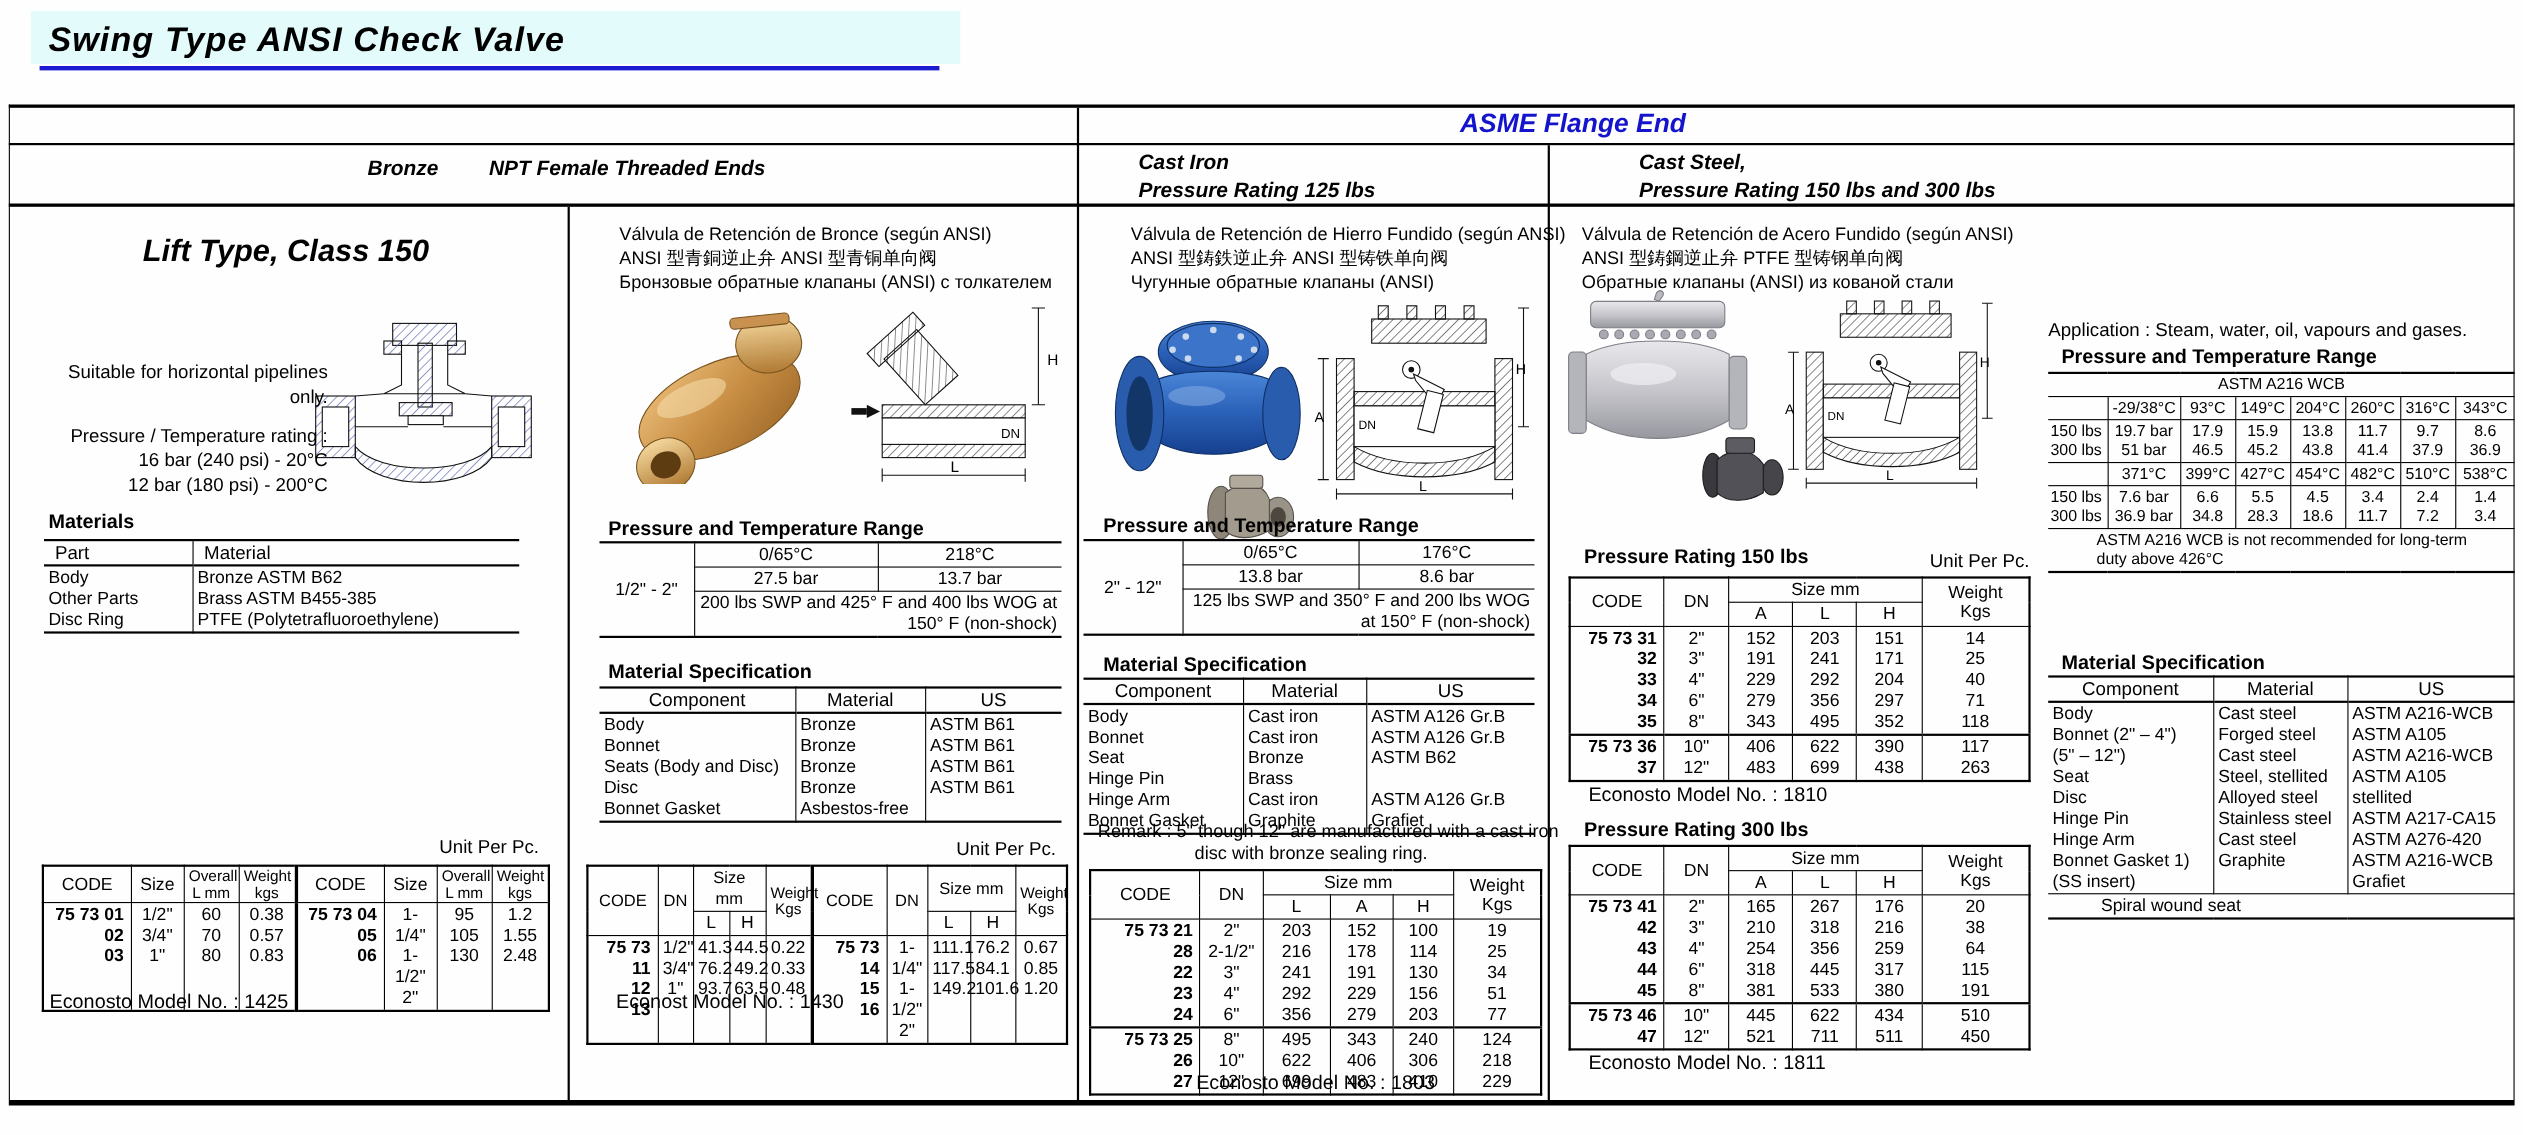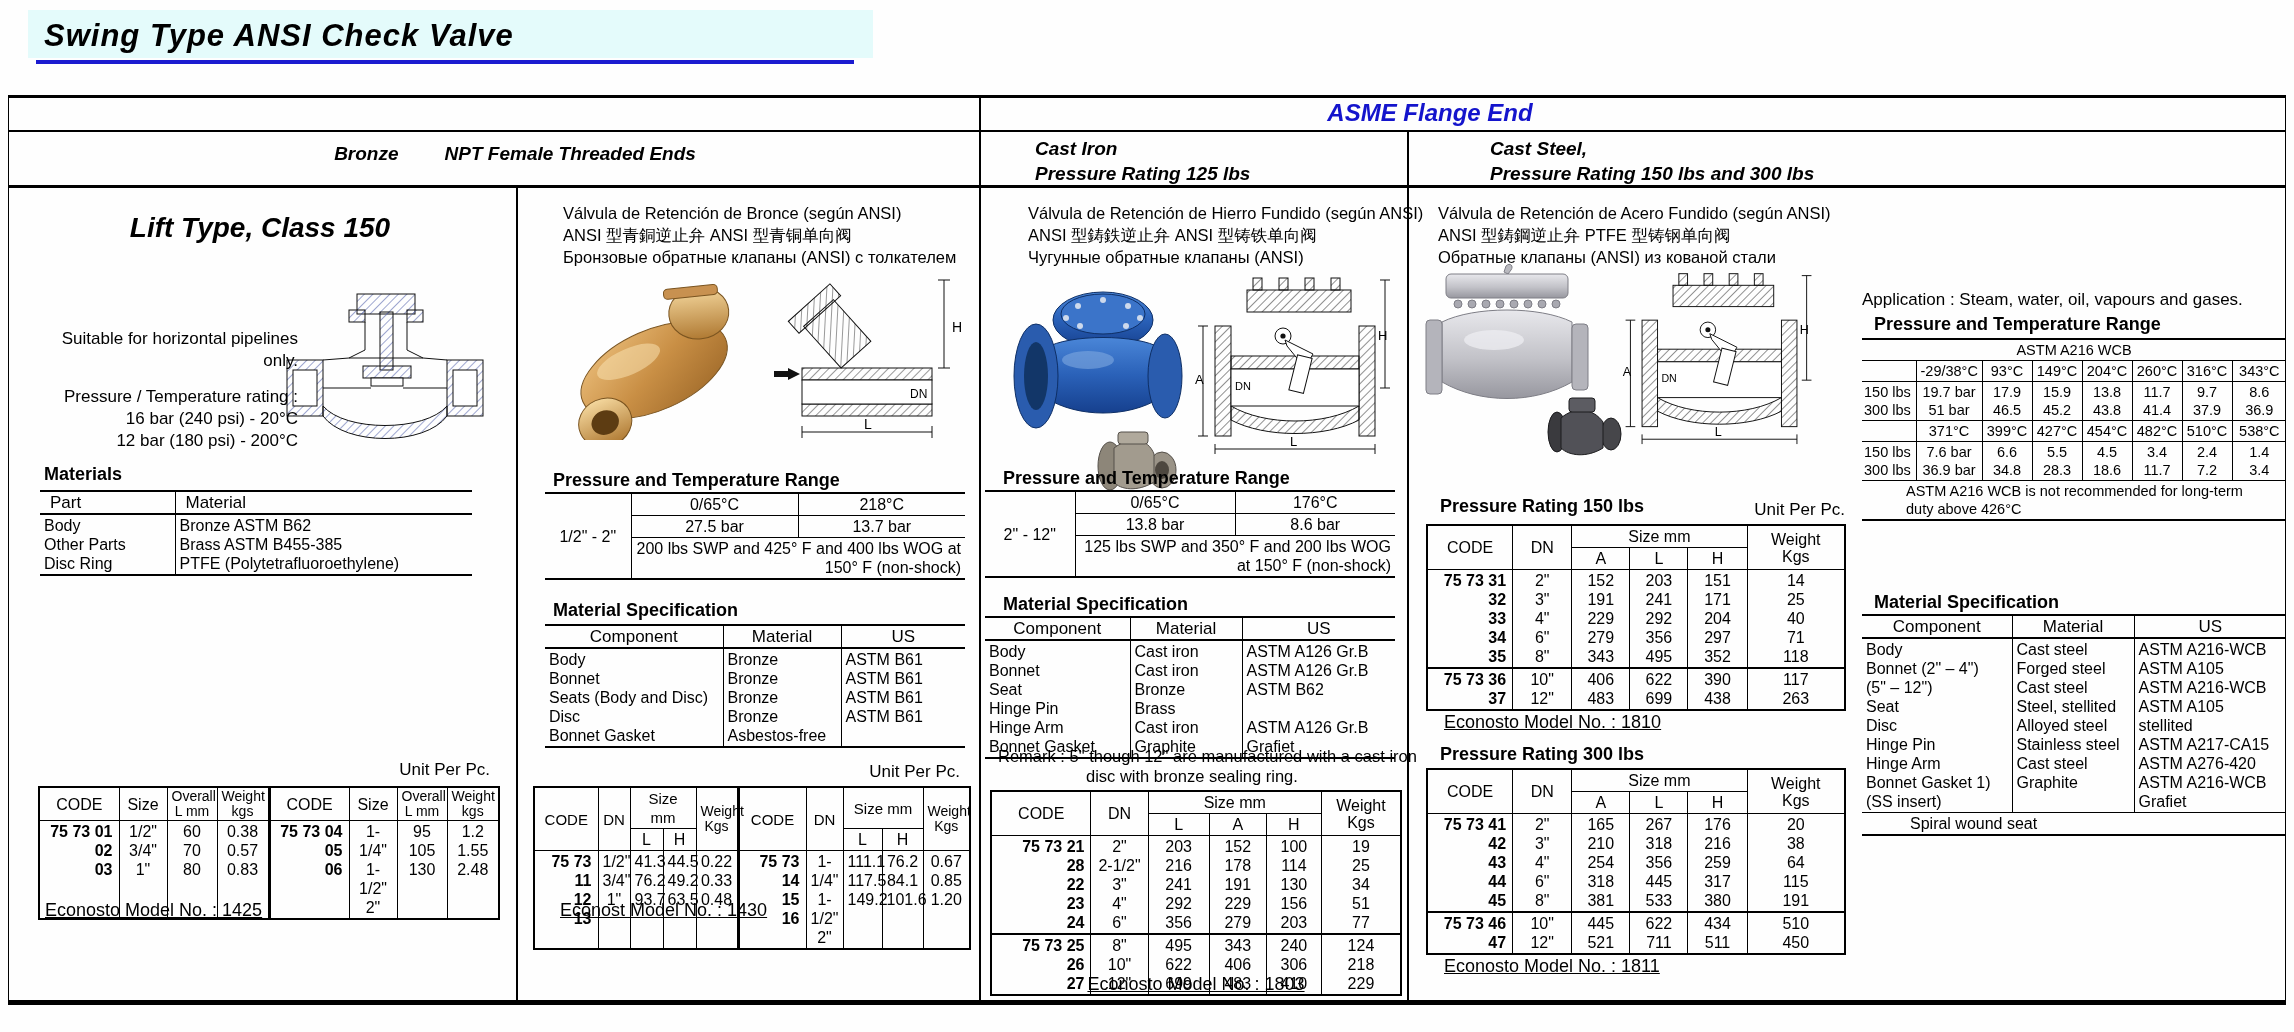--- a/index.html
+++ b/index.html
@@ -35,21 +35,21 @@
   .c1codes td:nth-child(5),.c2codes td:nth-child(6){border-left:3px solid #000;}
   .mat td{text-align:left;}
   .mat thead th{font-size:17px;}
   .pt td{text-align:center;vertical-align:middle;font-size:16px;}
   .pt .pt-note{text-align:right;}
   .pt .pt-size{border-left:none;}
   .temp td{text-align:center;font-size:14.5px;line-height:18px;}
   .temp td.rowlab{text-align:left;padding-left:2px;}
   .temp td.tnote{text-align:left;padding-left:44px;}
   .foot{padding-left:48px !important;}
-  .model{font-size:18px;text-decoration:underline;}
+  .model{font-size:18px;}
   .unit{font-size:17px;}
   .lang{font-size:16.5px;line-height:22px;white-space:nowrap;}
 </style>
 </head>
 <body>
 
 <div class="page">
 
   <div class="title-box">
     <div class="title-text">Swing Type   ANSI   Check Valve</div>

